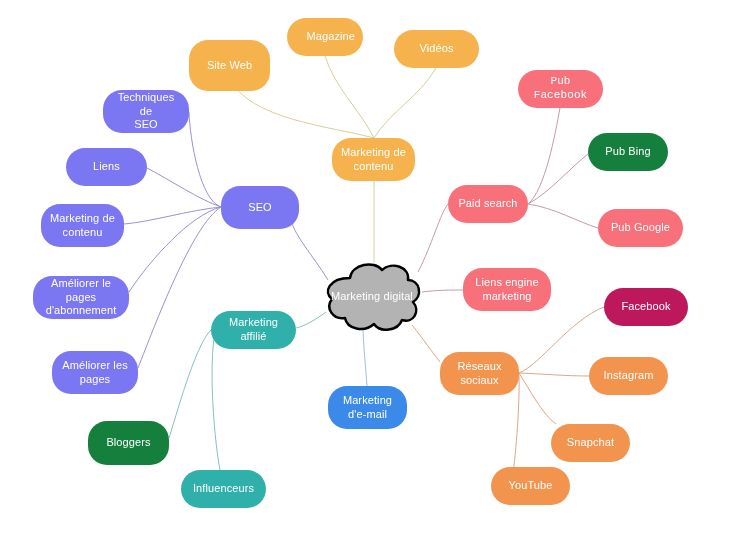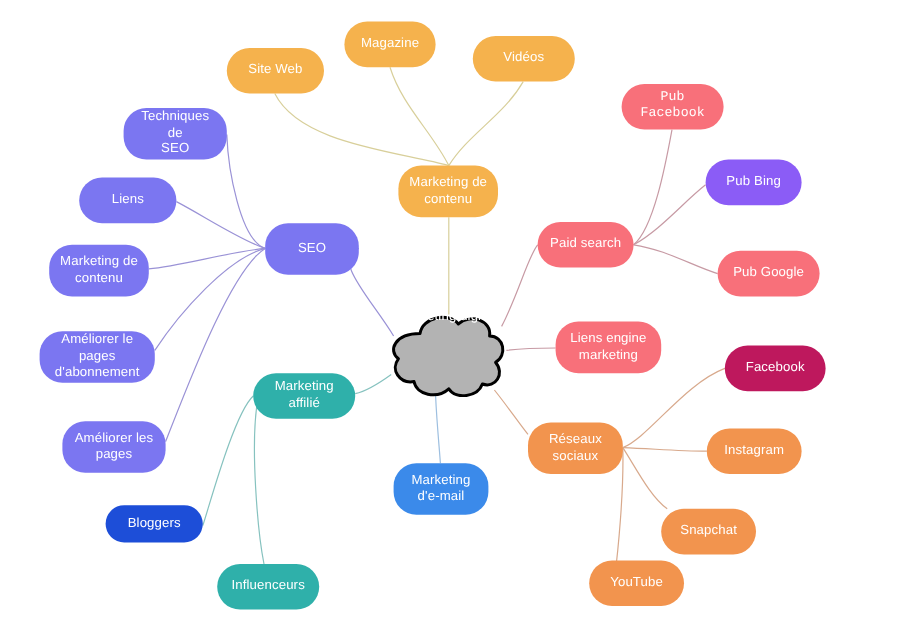--- a/index.html
+++ b/index.html
@@ -34,21 +34,21 @@
     line-height: 1.25;
     border-radius: 19px;
     box-sizing: border-box;
     padding: 2px 8px;
     white-space: pre-line;
     letter-spacing: 0.1px;
   }
   .cloud-wrap {
     position: absolute;
     display: flex;
-    align-items: flex-start;
+    align-items: center;
     justify-content: center;
   }
   .cloud-svg {
     position: absolute;
     left: 0;
     top: 0;
   }
   .cloud-label {
     position: relative;
     z-index: 2;
@@ -88,46 +88,46 @@
       <path d="M 215 332 C 208 370 215 445 220 470" fill="none" stroke="#86c2bf" stroke-width="1"></path>
       <path d="M 363 330 C 364 352 366 372 367 386" fill="none" stroke="#9dbfe0" stroke-width="1"></path>
     </svg>
   <div id="node-layer">
       <div class="cloud-wrap" style="left: 320px; top: 258px; width: 104px; height: 76px;">
         <svg class="cloud-svg" width="104" height="76" viewBox="0 0 104 76">
           <path d="M 30 20 C 32 6 54 2 62 12 C 72 3 90 9 88 22 C 100 22 103 38 93 44 C 101 53 93 66 82 62 C 78 73 60 75 54 66 C 44 75 27 71 25 60 C 13 62 5 50 12 41 C 3 34 9 20 30 20 Z" fill="#b3b3b3" stroke="#000000" stroke-width="2.5" stroke-linejoin="round"></path>
         </svg>
         <div class="cloud-label">Marketing digital</div>
       </div>
-      <div class="node" style="left: 189px; top: 40px; width: 81px; height: 38px; background: rgb(245, 178, 77);"><span>Site Web</span></div>
-      <div class="node" style="left: 287px; top: 18px; width: 76px; height: 38px; background: rgb(245, 178, 77);"><span>Magazine</span></div>
+      <div class="node" style="left: 189px; top: 40px; width: 81px; height: 51px; background: rgb(245, 178, 77);"><span>Site Web</span></div>
+      <div class="node" style="left: 287px; top: 18px; width: 76px; height: 38px; background: rgb(245, 178, 77); justify-content: flex-end;"><span>Magazine</span></div>
       <div class="node" style="left: 394px; top: 30px; width: 85px; height: 38px; background: rgb(245, 178, 77);"><span>Vidéos</span></div>
       <div class="node" style="left: 332px; top: 138px; width: 83px; height: 43px; background: rgb(245, 178, 77);"><span>Marketing de
 contenu</span></div>
       <div class="node" style="left: 103px; top: 90px; width: 86px; height: 43px; background: rgb(123, 118, 241);"><span>Techniques de
 SEO</span></div>
       <div class="node" style="left: 66px; top: 148px; width: 81px; height: 38px; background: rgb(123, 118, 241);"><span>Liens</span></div>
       <div class="node" style="left: 41px; top: 204px; width: 83px; height: 43px; background: rgb(123, 118, 241);"><span>Marketing de
 contenu</span></div>
       <div class="node" style="left: 221px; top: 186px; width: 78px; height: 43px; background: rgb(123, 118, 241);"><span>SEO</span></div>
       <div class="node" style="left: 33px; top: 276px; width: 96px; height: 43px; background: rgb(123, 118, 241);"><span>Améliorer le pages
 d'abonnement</span></div>
       <div class="node" style="left: 52px; top: 351px; width: 86px; height: 43px; background: rgb(123, 118, 241);"><span>Améliorer les
 pages</span></div>
       <div class="node" style="left: 518px; top: 70px; width: 85px; height: 38px; background: rgb(248, 112, 122); font-family: Liberation Mono, monospace;"><span>Pub Facebook</span></div>
-      <div class="node" style="left: 588px; top: 133px; width: 80px; height: 38px; background: #8b5cf6;"><span>Pub Bing</span></div>
+      <div class="node" style="left: 588px; top: 133px; width: 80px; height: 38px; background: #15803d;"><span>Pub Bing</span></div>
       <div class="node" style="left: 448px; top: 185px; width: 80px; height: 38px; background: rgb(248, 112, 122);"><span>Paid search</span></div>
       <div class="node" style="left: 598px; top: 209px; width: 85px; height: 38px; background: rgb(248, 112, 122);"><span>Pub Google</span></div>
       <div class="node" style="left: 463px; top: 268px; width: 88px; height: 43px; background: rgb(248, 112, 122);"><span>Liens engine
 marketing</span></div>
       <div class="node" style="left: 604px; top: 288px; width: 84px; height: 38px; background: #be185d;"><span>Facebook</span></div>
       <div class="node" style="left: 440px; top: 352px; width: 79px; height: 43px; background: rgb(242, 148, 78);"><span>Réseaux
 sociaux</span></div>
       <div class="node" style="left: 589px; top: 357px; width: 79px; height: 38px; background: rgb(242, 148, 78);"><span>Instagram</span></div>
       <div class="node" style="left: 551px; top: 424px; width: 79px; height: 38px; background: rgb(242, 148, 78);"><span>Snapchat</span></div>
       <div class="node" style="left: 491px; top: 467px; width: 79px; height: 38px; background: rgb(242, 148, 78);"><span>YouTube</span></div>
       <div class="node" style="left: 211px; top: 311px; width: 85px; height: 38px; background: rgb(47, 176, 170);"><span>Marketing affilié</span></div>
-      <div class="node" style="left: 88px; top: 421px; width: 81px; height: 31px; background: #1d4ed8;"><span>Bloggers</span></div>
+      <div class="node" style="left: 88px; top: 421px; width: 81px; height: 44px; background: #15803d;"><span>Bloggers</span></div>
       <div class="node" style="left: 181px; top: 470px; width: 85px; height: 38px; background: rgb(47, 176, 170);"><span>Influenceurs</span></div>
       <div class="node" style="left: 328px; top: 386px; width: 79px; height: 43px; background: rgb(59, 138, 234);"><span>Marketing
 d'e-mail</span></div>
     </div>
 </div>
 
 </body></html>

